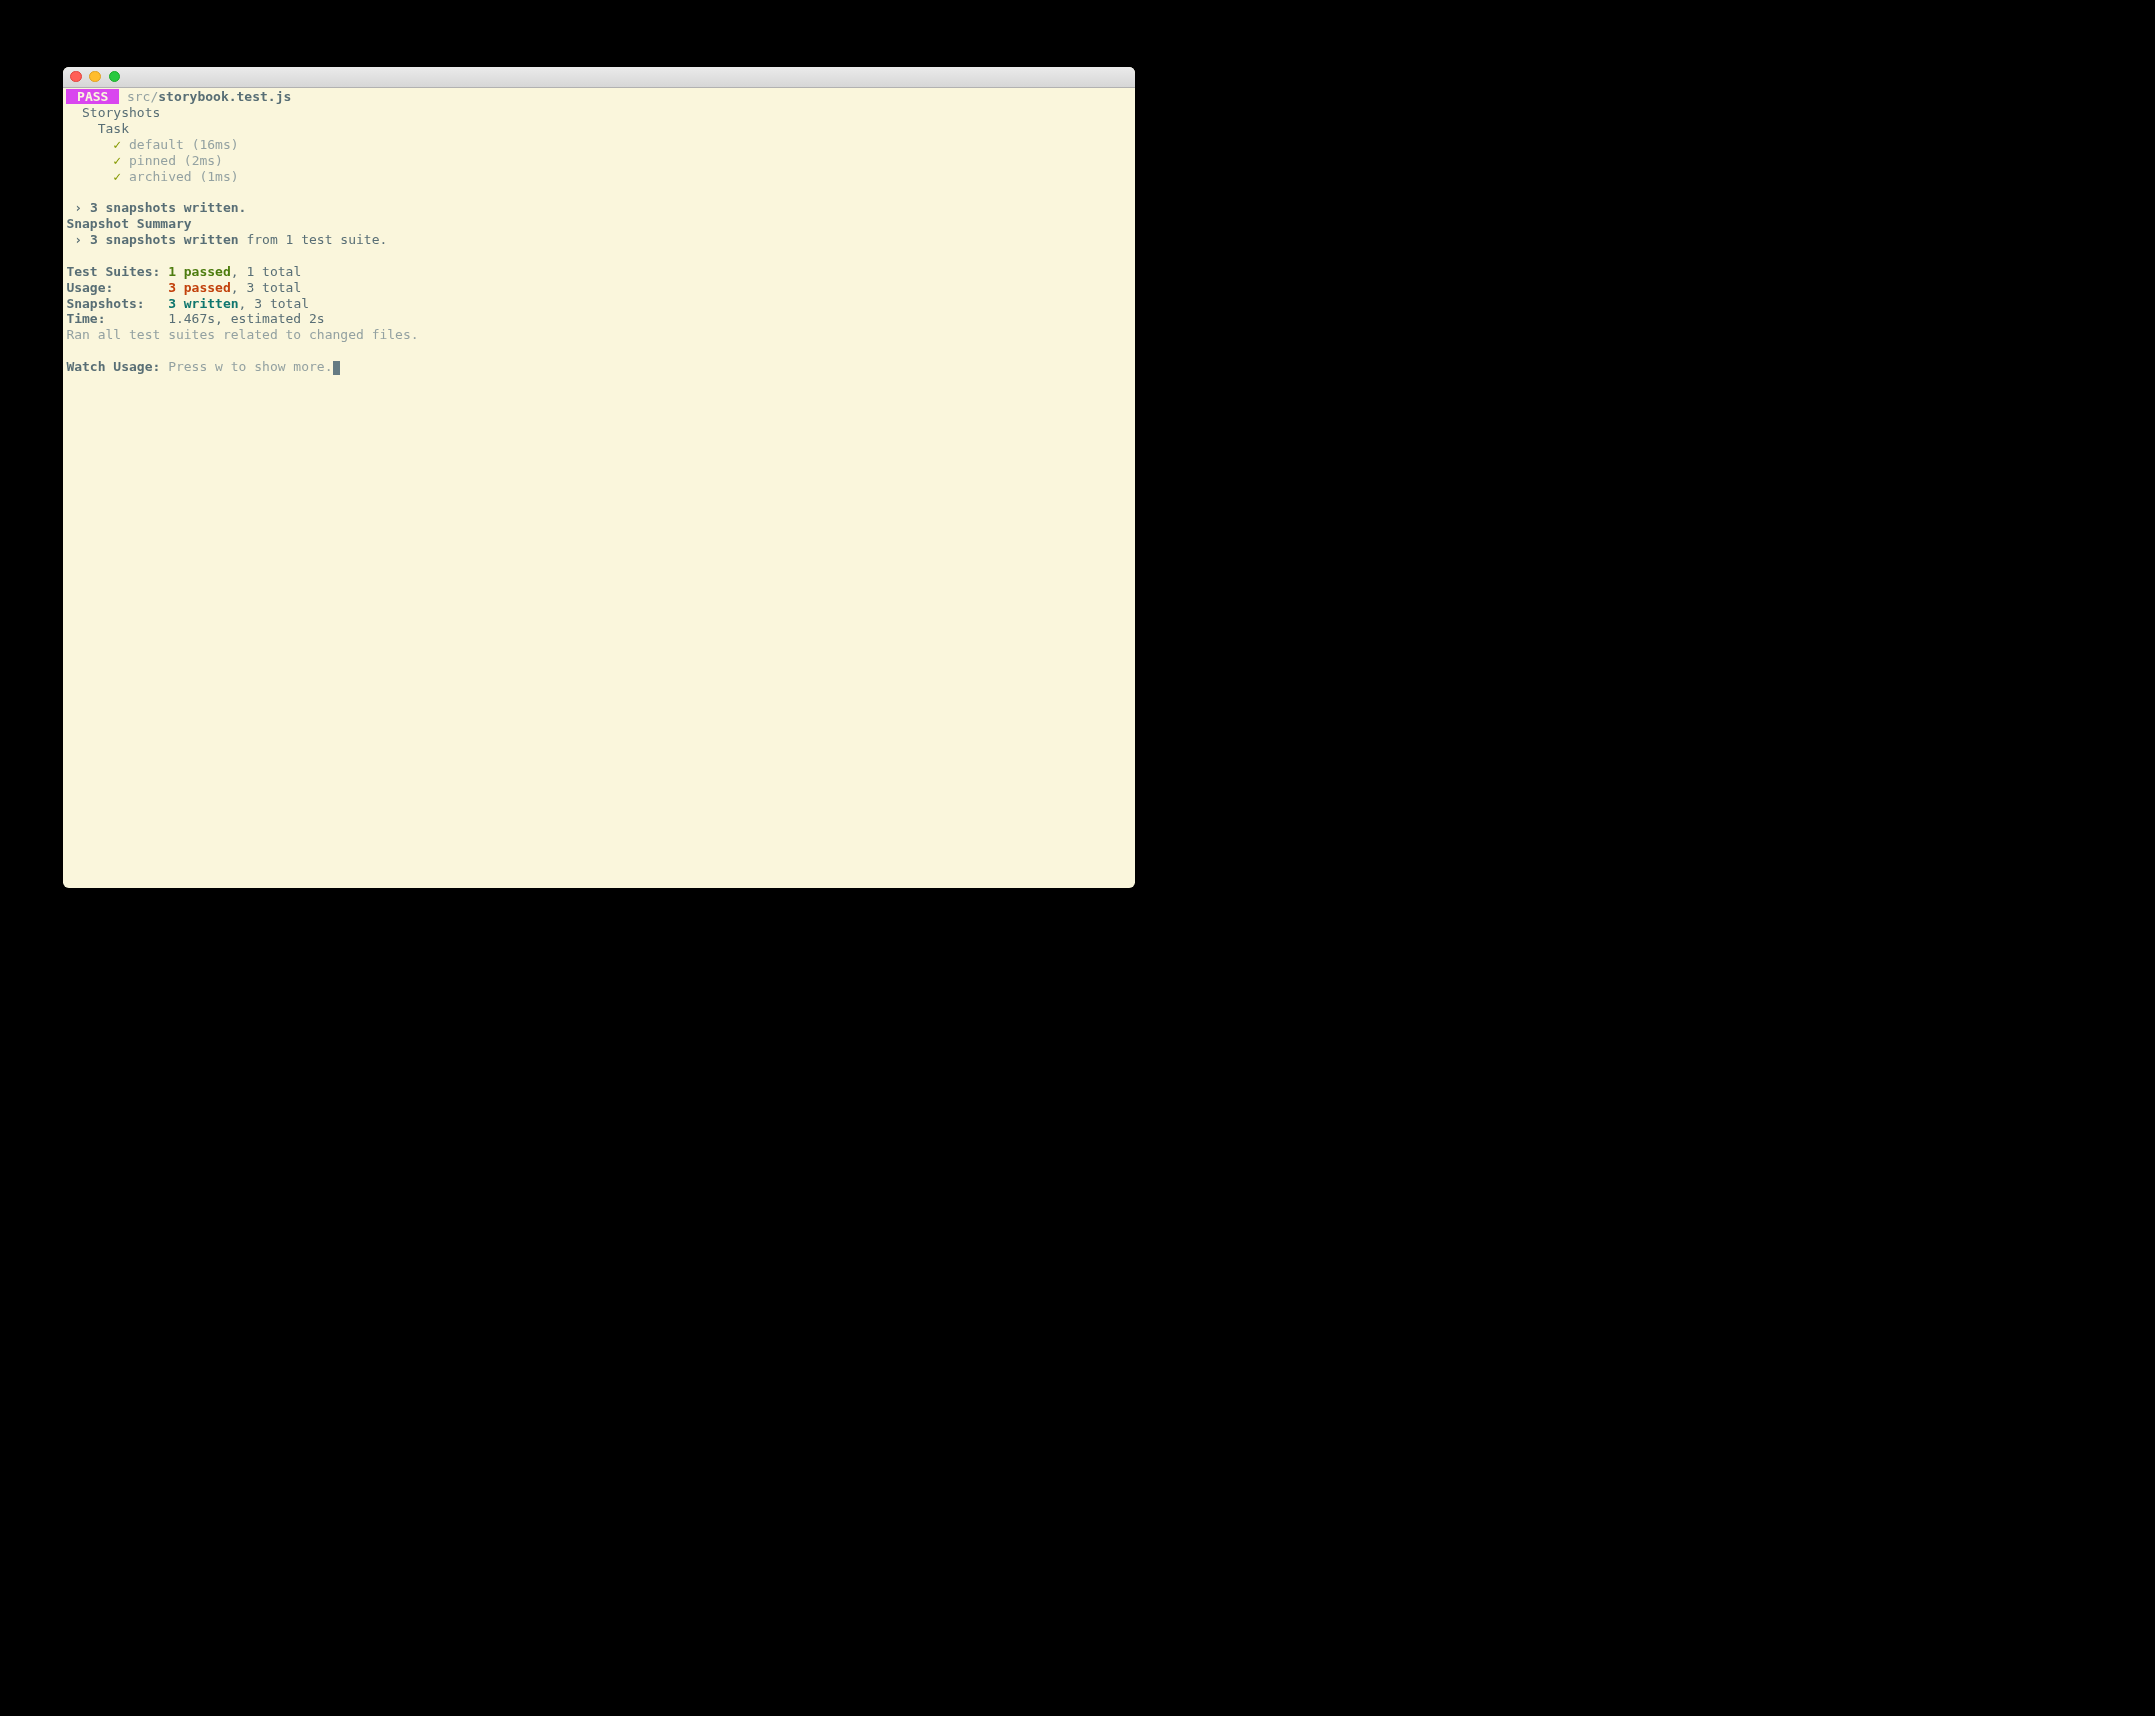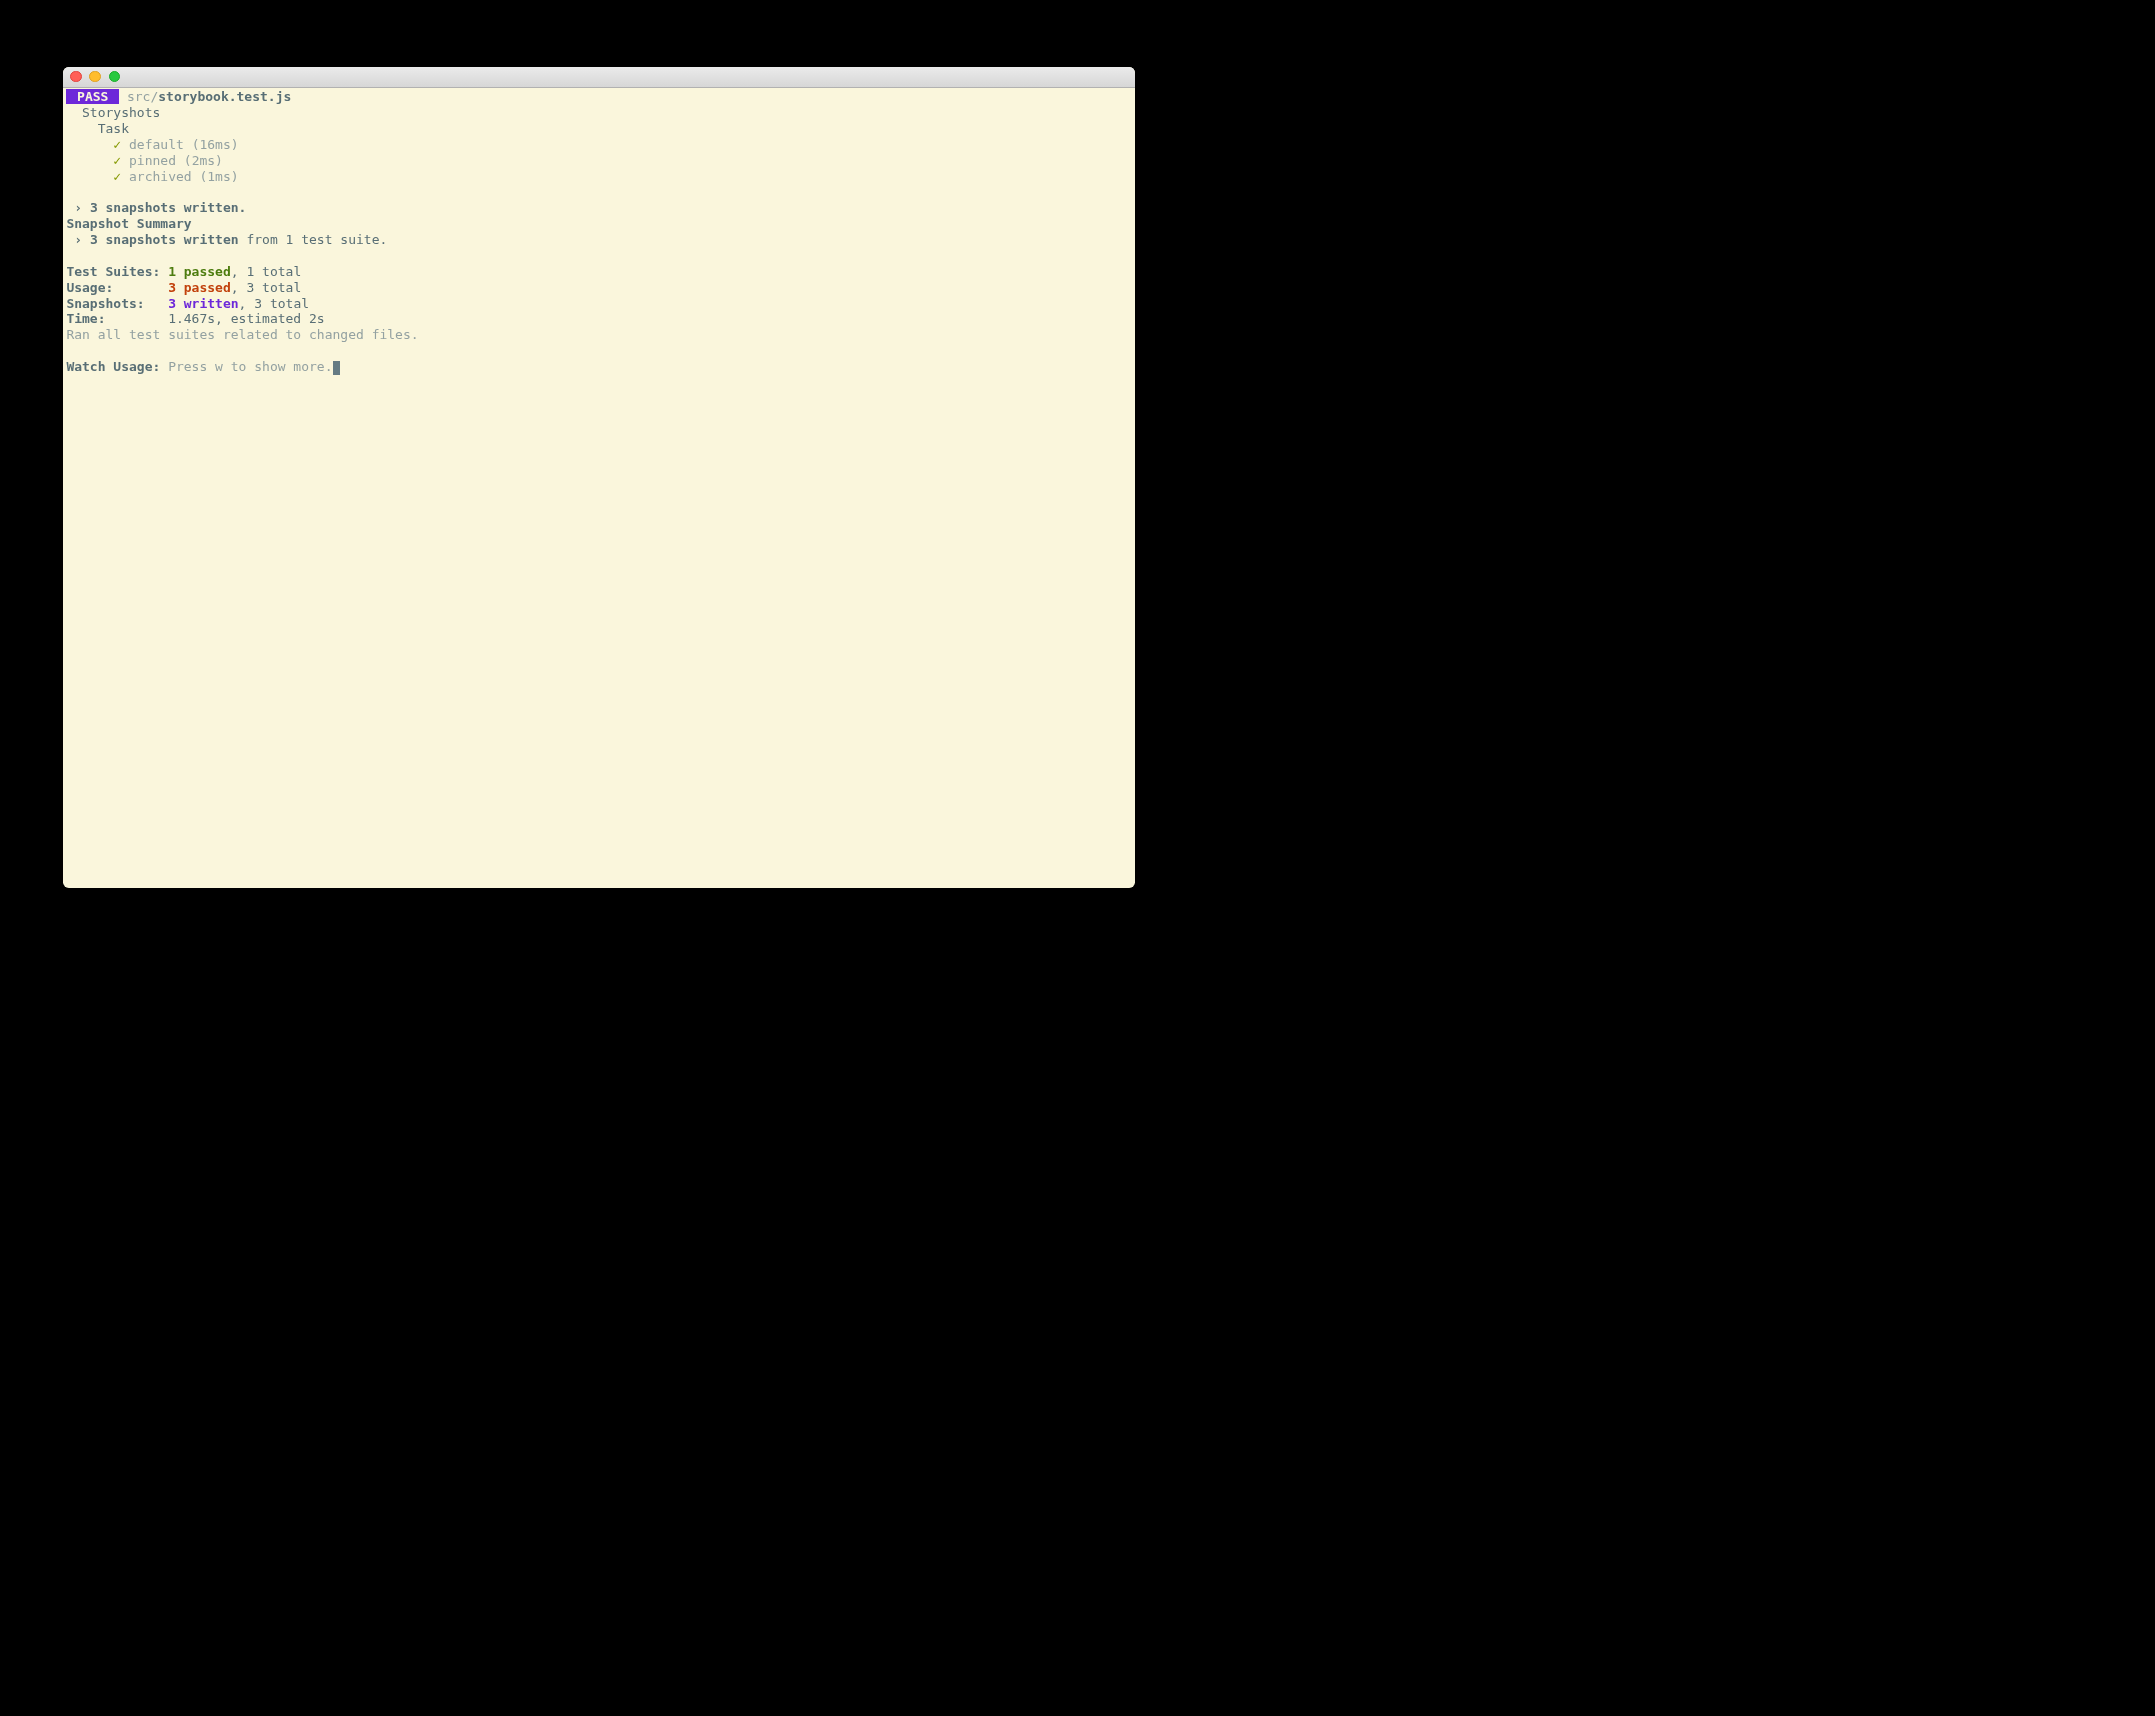--- a/index.html
+++ b/index.html
@@ -56,21 +56,21 @@
   .terminal-body {
     flex: 1;
     padding: 1.9px 3.9px;
     font-size: 13px;
     line-height: 1.22;
     color: #586e75;
     white-space: pre;
     overflow: hidden;
   }
   .pass-badge {
-    background: #6d28d9;
+    background: #d946ef;
     color: #faf6dc;
     font-weight: bold;
     padding: 0 2.9px;
   }
   .dim { color: #93a1a1; }
   .bold { font-weight: bold; color: #586e75; }
   .check { color: #859900; }
   .arrow { color: #586e75; font-weight: bold; }
   .cursor-block {
     display: inline-block;
@@ -98,20 +98,20 @@
       <span class="check">✓</span> <span class="dim"><span>default</span> <span>(16ms)</span></span>
       <span class="check">✓</span> <span class="dim"><span>pinned</span> <span>(2ms)</span></span>
       <span class="check">✓</span> <span class="dim"><span>archived</span> <span>(1ms)</span></span>
 
 <span class="arrow"> › </span><span class="bold">3 snapshots written.</span>
 <span class="bold">Snapshot Summary</span>
 <span class="arrow"> › </span><span class="bold">3 snapshots written</span><span> from 1 test suite.</span>
 
 <span class="bold">Test Suites: </span><span class="bold" style="color:#4d7c0f">1 passed</span><span>, 1 total</span>
 <span class="bold">Usage:       </span><span class="bold" style="color:#c2410c">3 passed</span><span>, 3 total</span>
-<span class="bold">Snapshots:   </span><span class="bold" style="color:#6d28d9">3 written</span><span>, 3 total</span>
+<span class="bold">Snapshots:   </span><span class="bold" style="color:#0f766e">3 written</span><span>, 3 total</span>
 <span class="bold">Time:        </span><span>1.467s, estimated 2s</span>
 <span class="dim">Ran all test suites related to changed files.</span>
 
 <span class="bold">Watch Usage: </span><span class="dim">Press w to show more.</span><span class="cursor-block"></span>
 </div>
 </div>
 
 
 </body></html>

